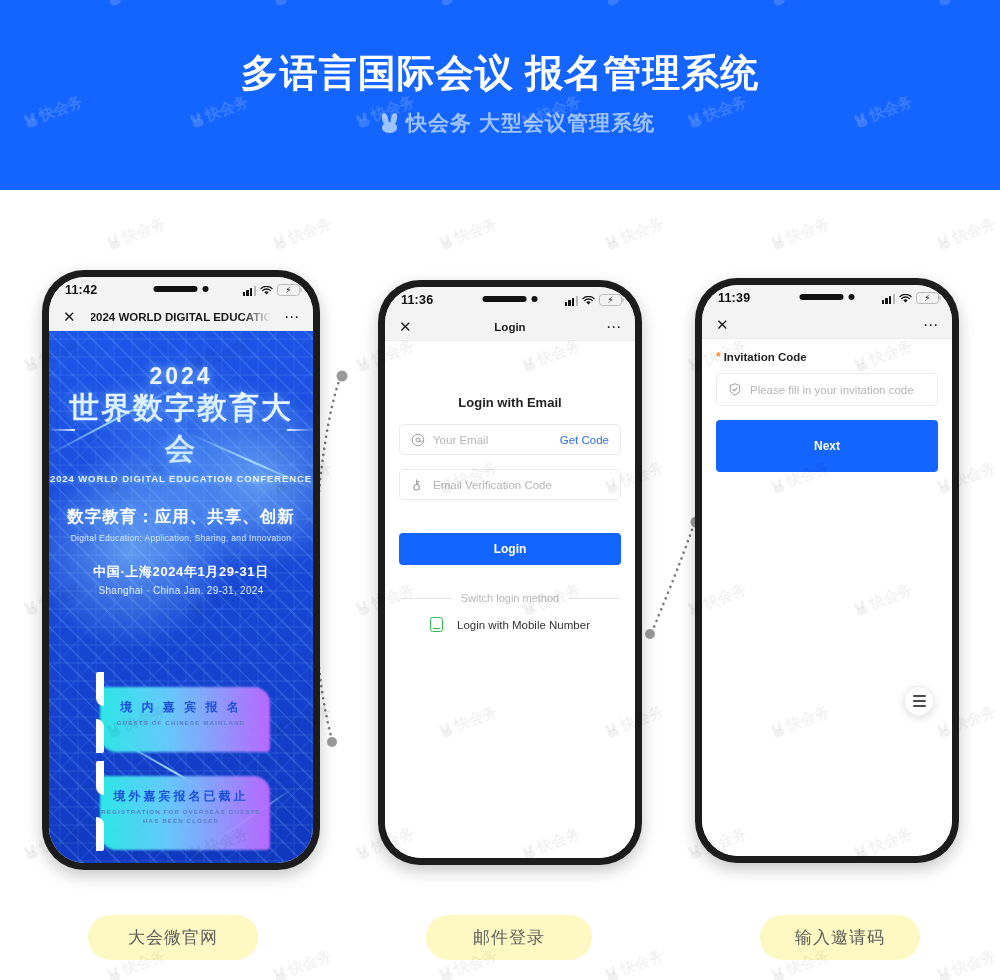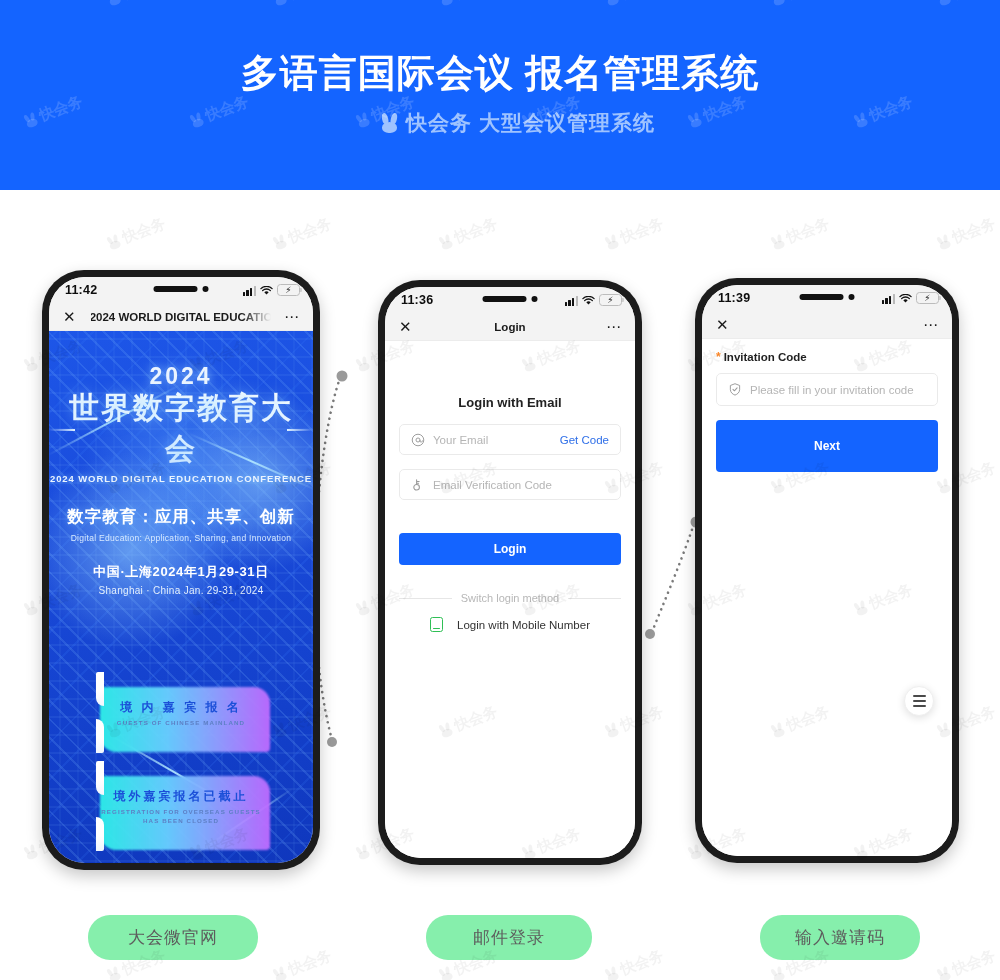--- a/index.html
+++ b/index.html
@@ -303,21 +303,21 @@
   .fab .lines i { display:block; height:2px; background:#4a4a4a; border-radius:1px; }
   .fab .lines i:nth-child(2){ width:100%; }
 
   
   .connectors { position:absolute; inset:0; z-index:15; pointer-events:none; }
 
   
   .captions { position:absolute; left:0; top:915px; width:1000px; z-index:30; }
   .caption {
     position:absolute; top:0;
-    background:#86efac; color:#5d5d5d;
+    background:#fef9c3; color:#5d5d5d;
     border-radius:22px;
     font-size:17px;
     padding:11px 0; text-align:center;
     letter-spacing:1px;
   }
   #cap1 { left:88px;  width:170px; }
   #cap2 { left:426px; width:166px; }
   #cap3 { left:760px; width:160px; }
 </style>
 </head>

